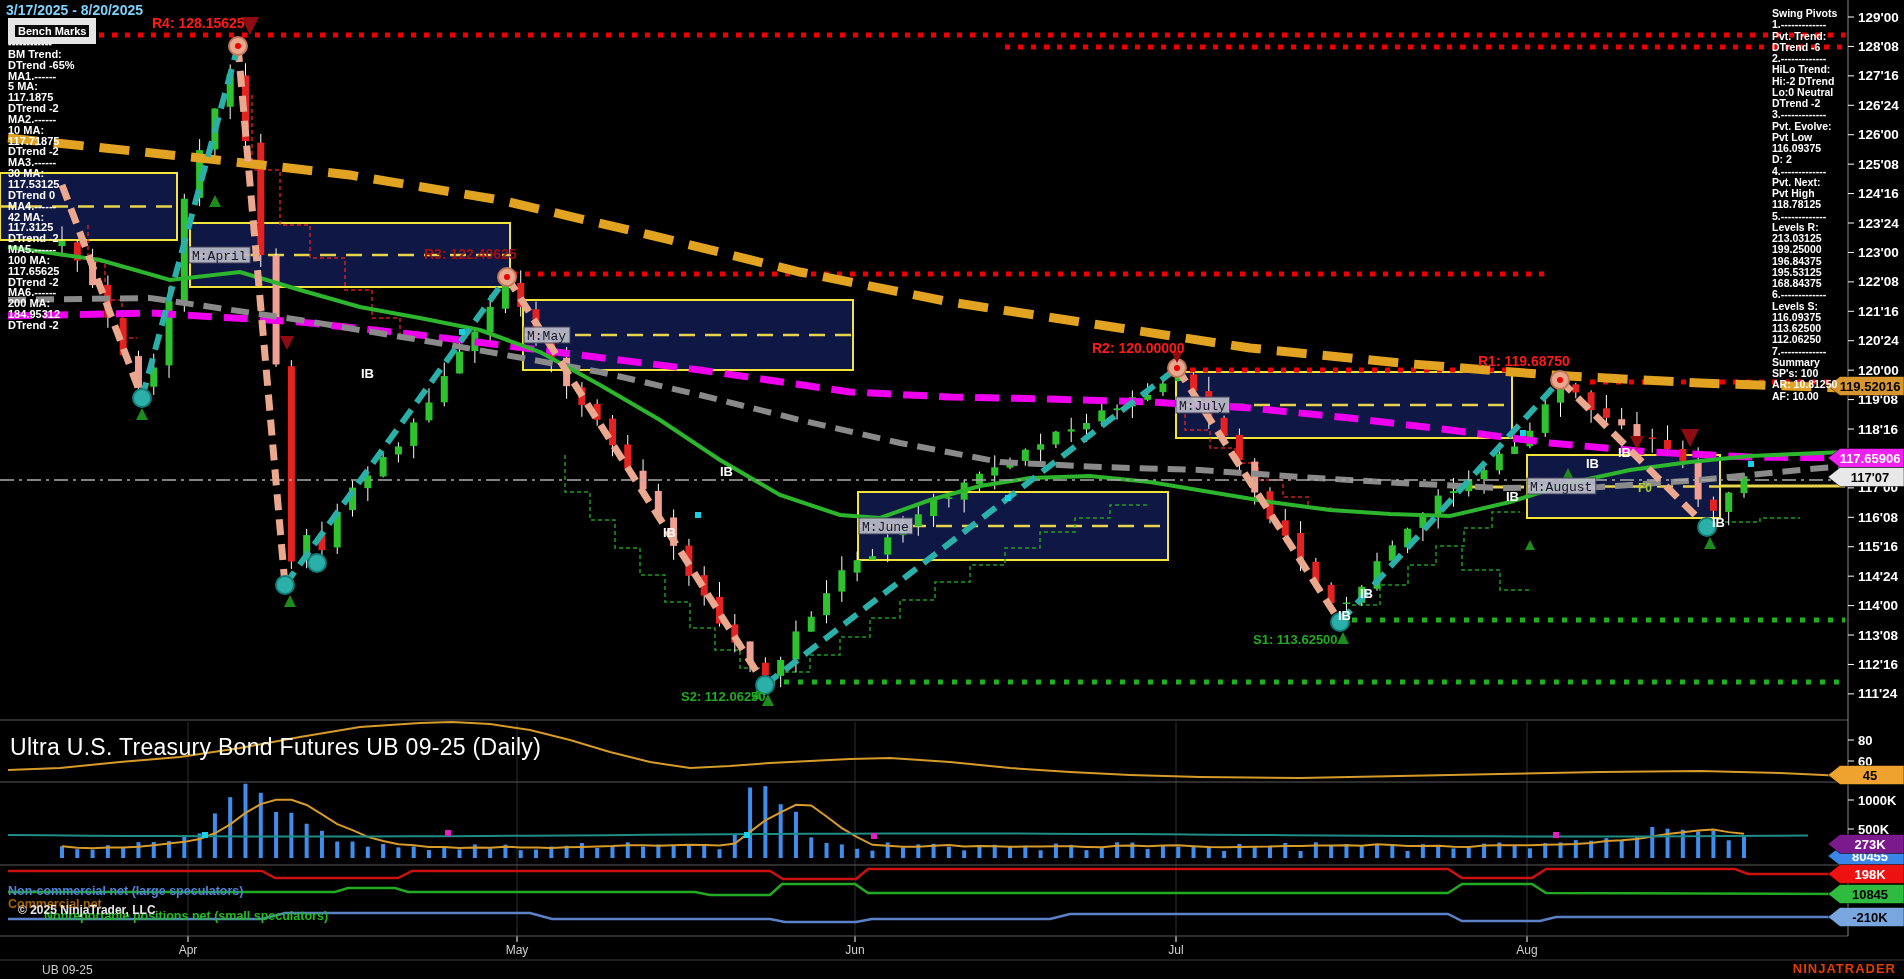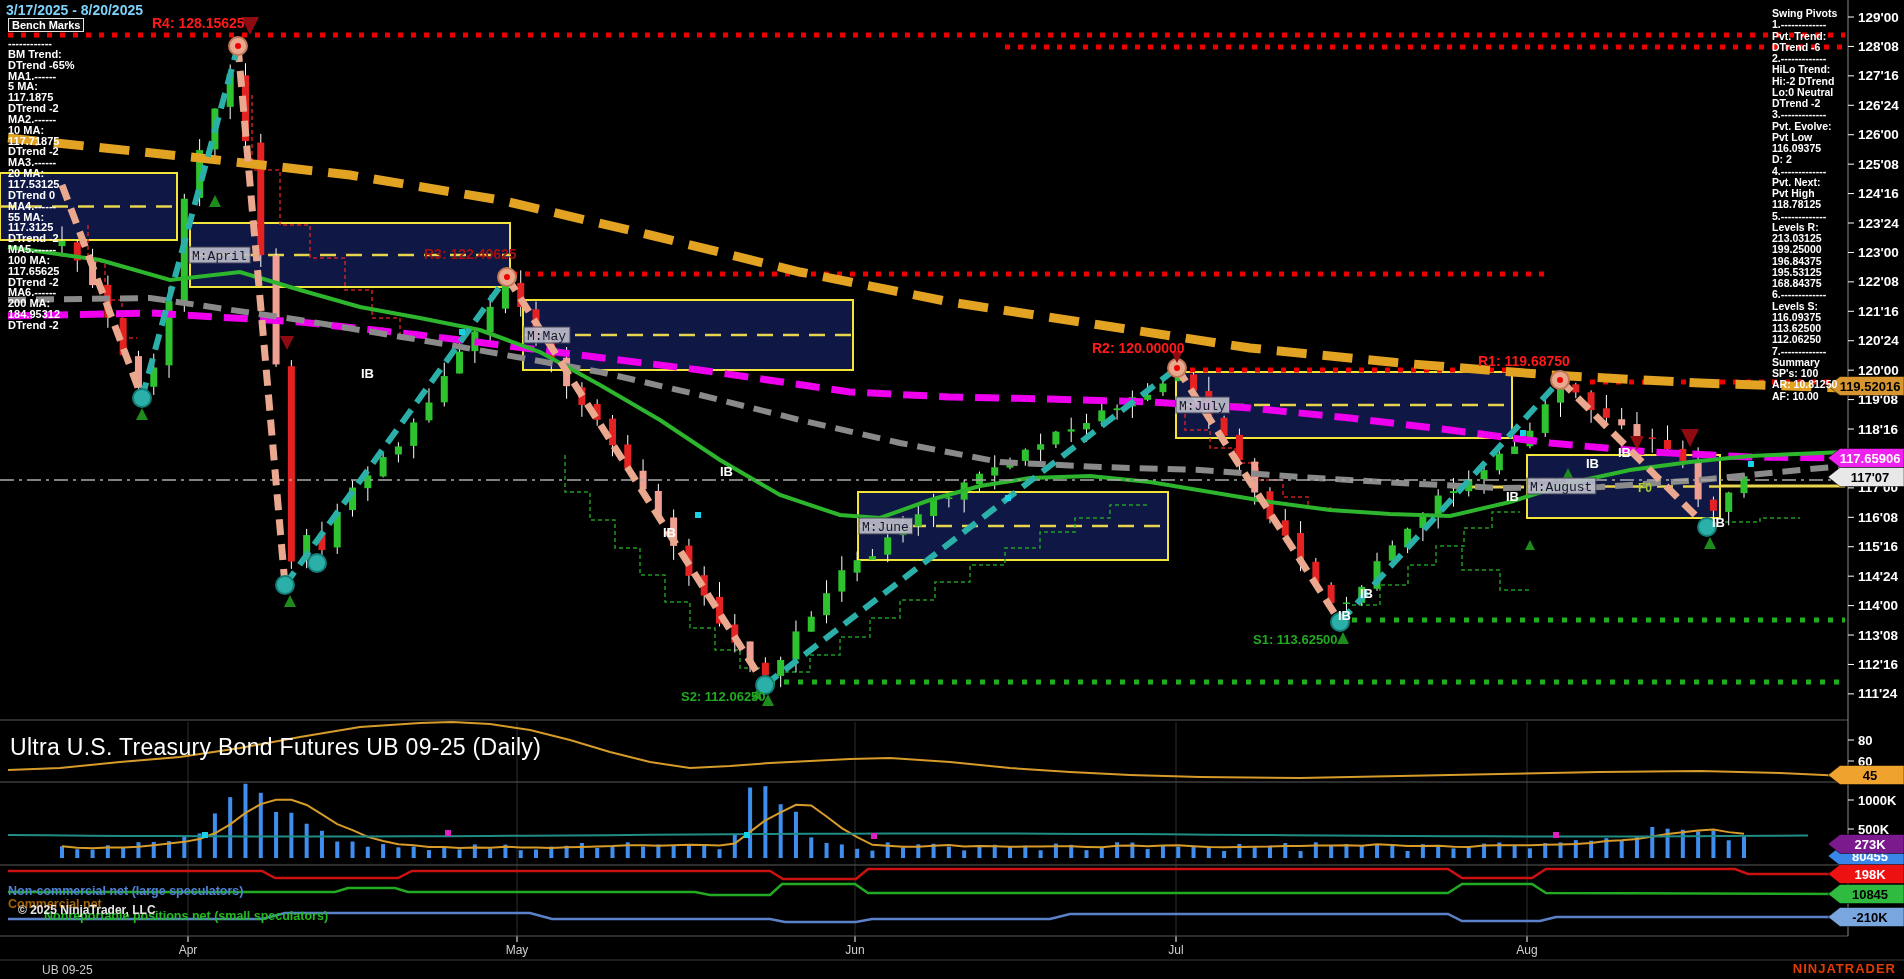--- a/index.html
+++ b/index.html
@@ -4,21 +4,21 @@
 <style>
   html,body{margin:0;padding:0;background:#000;}
   body{width:1904px;height:979px;position:relative;overflow:hidden;
        font-family:"Liberation Sans","DejaVu Sans",sans-serif;}
   #chart-wrap{position:absolute;left:0;top:0;width:1904px;height:979px;}
   .ovl{position:absolute;white-space:nowrap;}
   .pnl-line{font-size:11px;font-weight:bold;color:#fff;line-height:10.85px;}
   .rpnl-line{font-size:10.5px;font-weight:bold;color:#fff;line-height:11.25px;}
   #date-range{left:6px;top:2px;font-size:14px;font-weight:bold;color:#7dd3fc;}
   #bench-label{left:8px;top:18px;font-size:11px;font-weight:bold;color:#fff;
-               border:1px solid #e5e5e5;padding:0 3px;background:#0a0a0a;}
+               border:7px solid #e5e5e5;padding:0 3px;background:#0a0a0a;}
   #left-panel{left:8px;top:38px;}
   #right-panel{left:1772px;top:8px;}
   #main-title{left:10px;top:686px;font-size:23px;color:#fff;font-weight:400;letter-spacing:.3px;margin-top:48px;}
   .legend-item{font-size:12.5px;font-weight:bold;}
   #copyright{left:18px;top:903px;font-size:12px;font-weight:bold;color:#e6e6e6;}
   #symbol-label{left:18px;top:963px;font-size:12px;color:#c9c9c9;margin-left:24px;}
   #brand{right:8px;top:961px;font-size:13px;font-weight:bold;color:#e23d00;letter-spacing:1px;}
 </style>
 </head>
 <body>
@@ -576,25 +576,25 @@
       <div class="pnl-line">DTrend -65%</div>
       <div class="pnl-line">MA1.------</div>
       <div class="pnl-line">5 MA:</div>
       <div class="pnl-line">117.1875</div>
       <div class="pnl-line">DTrend -2</div>
       <div class="pnl-line">MA2.------</div>
       <div class="pnl-line">10 MA:</div>
       <div class="pnl-line">117.71875</div>
       <div class="pnl-line">DTrend -2</div>
       <div class="pnl-line">MA3.------</div>
-      <div class="pnl-line">20 MA:</div>
+      <div class="pnl-line">30 MA:</div>
       <div class="pnl-line">117.53125</div>
       <div class="pnl-line">DTrend 0</div>
       <div class="pnl-line">MA4.------</div>
-      <div class="pnl-line">55 MA:</div>
+      <div class="pnl-line">42 MA:</div>
       <div class="pnl-line">117.3125</div>
       <div class="pnl-line">DTrend -2</div>
       <div class="pnl-line">MA5.------</div>
       <div class="pnl-line">100 MA:</div>
       <div class="pnl-line">117.65625</div>
       <div class="pnl-line">DTrend -2</div>
       <div class="pnl-line">MA6.------</div>
       <div class="pnl-line">200 MA:</div>
       <div class="pnl-line">184.95312</div>
       <div class="pnl-line">DTrend -2</div>

